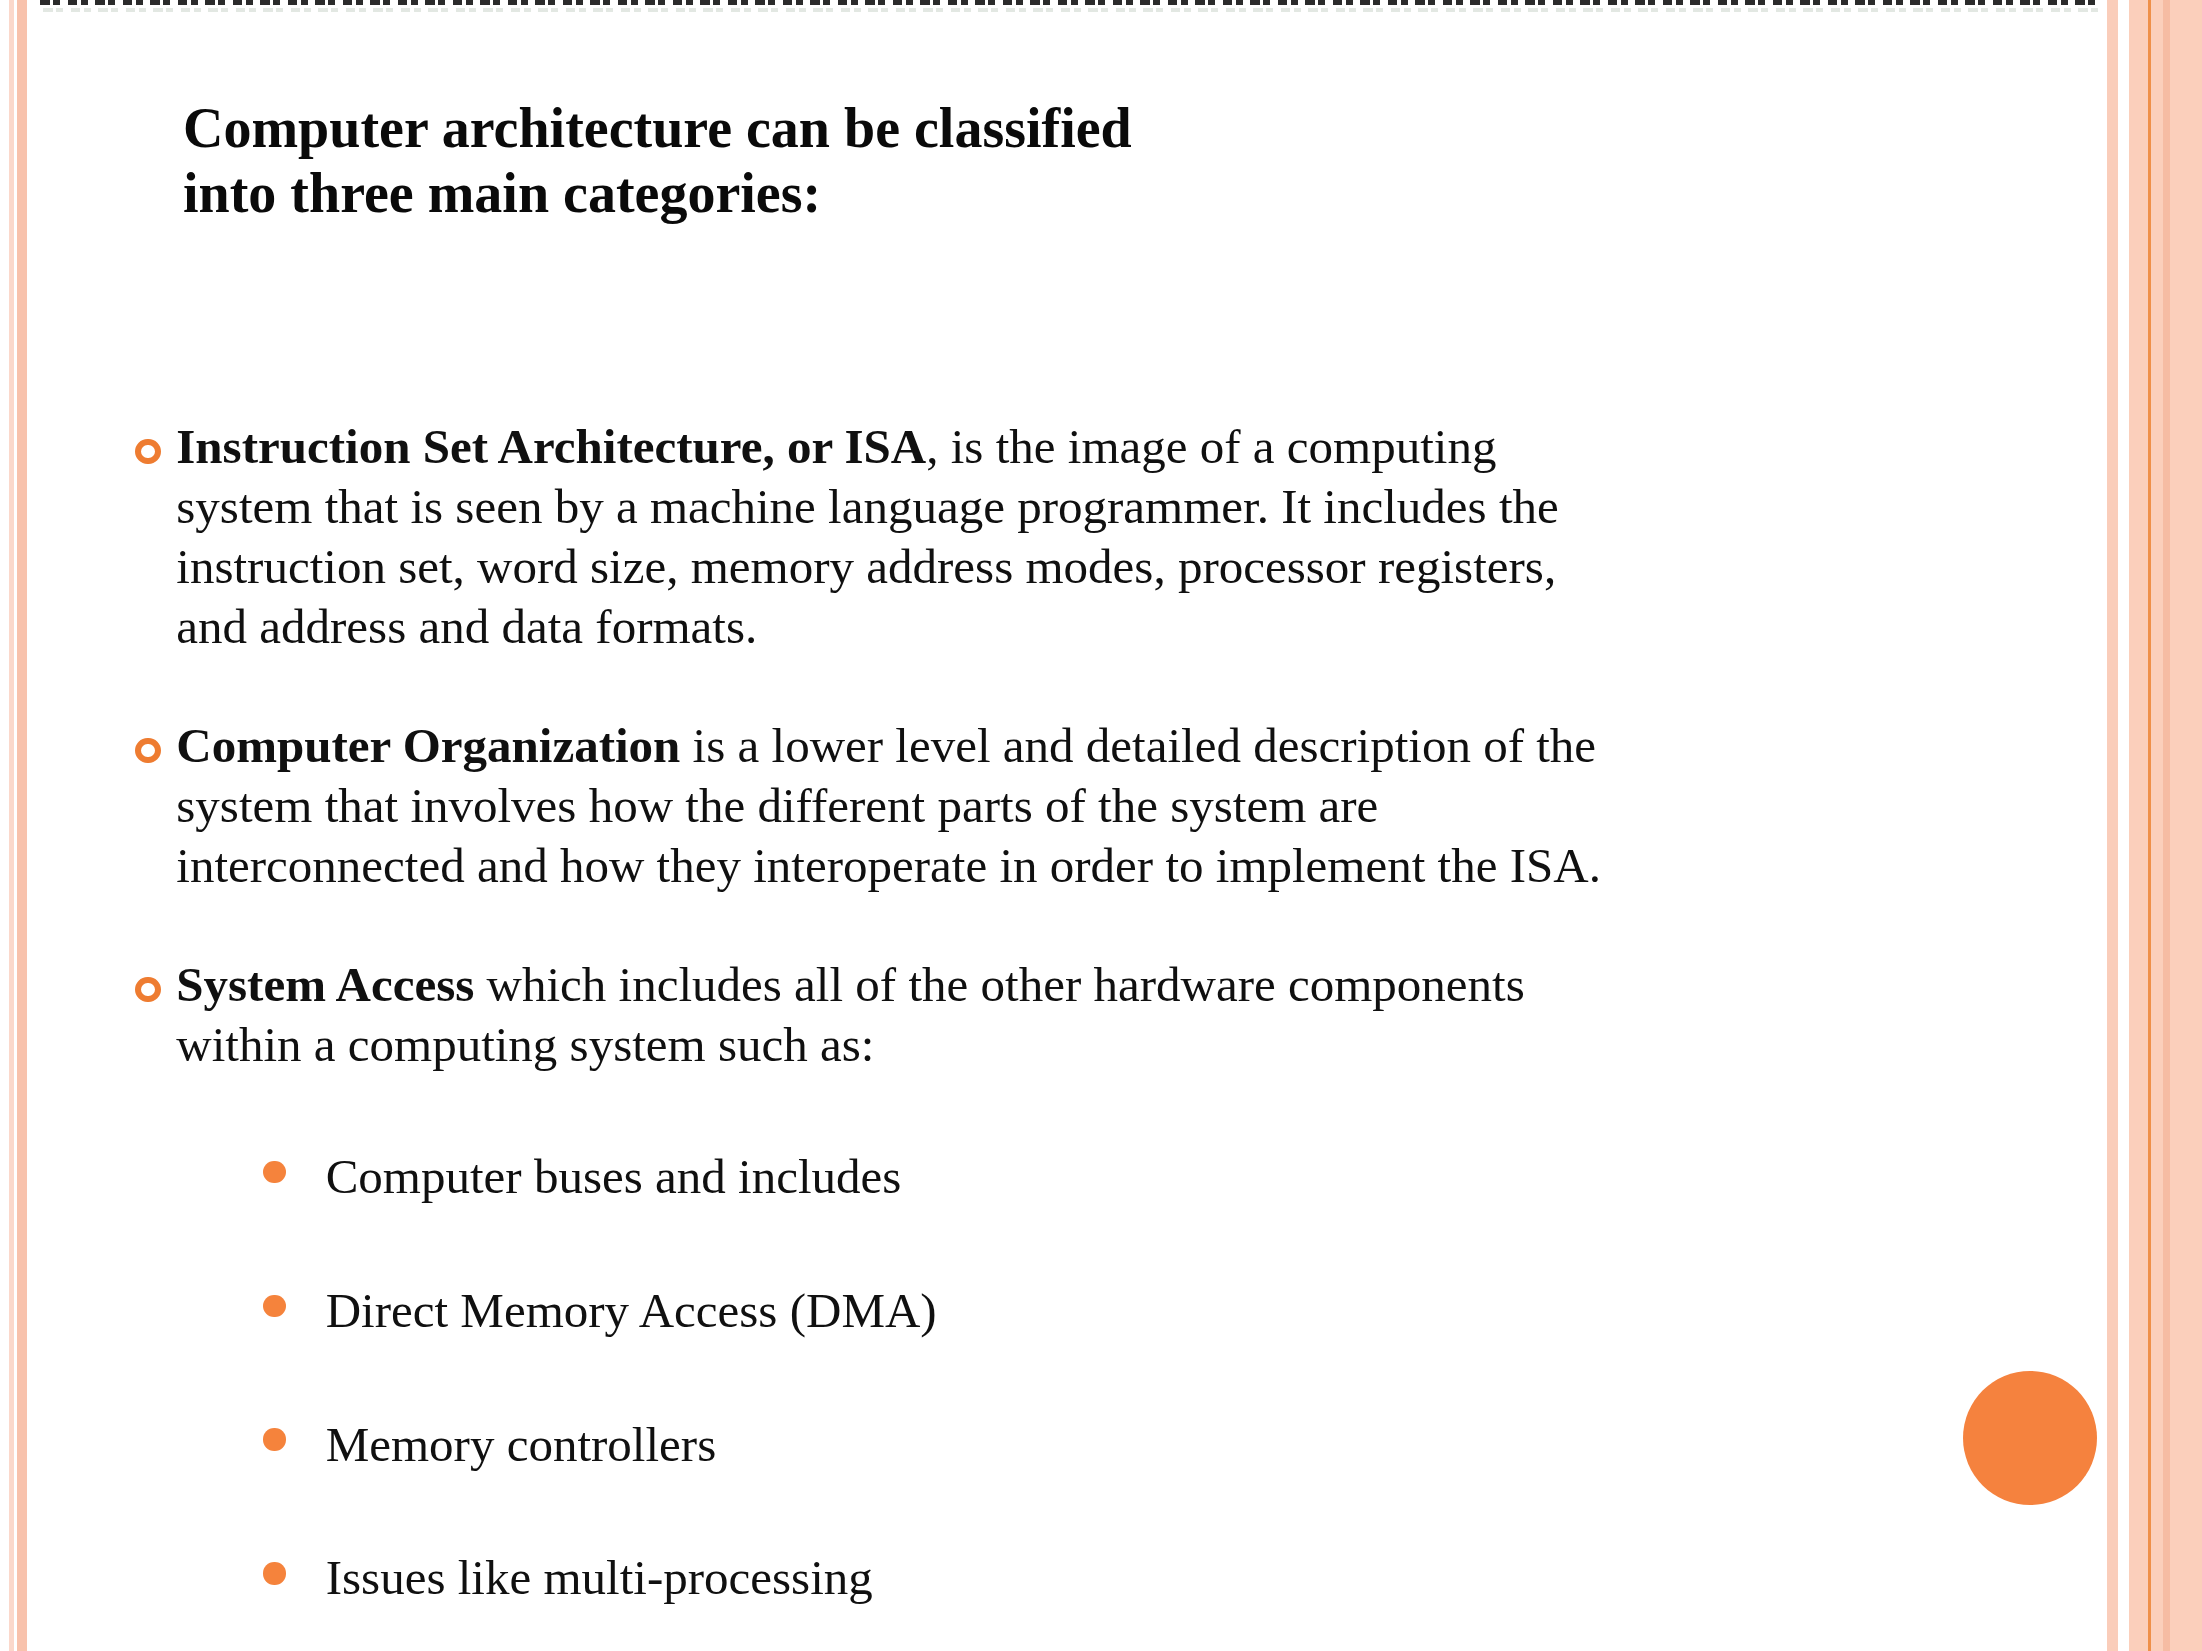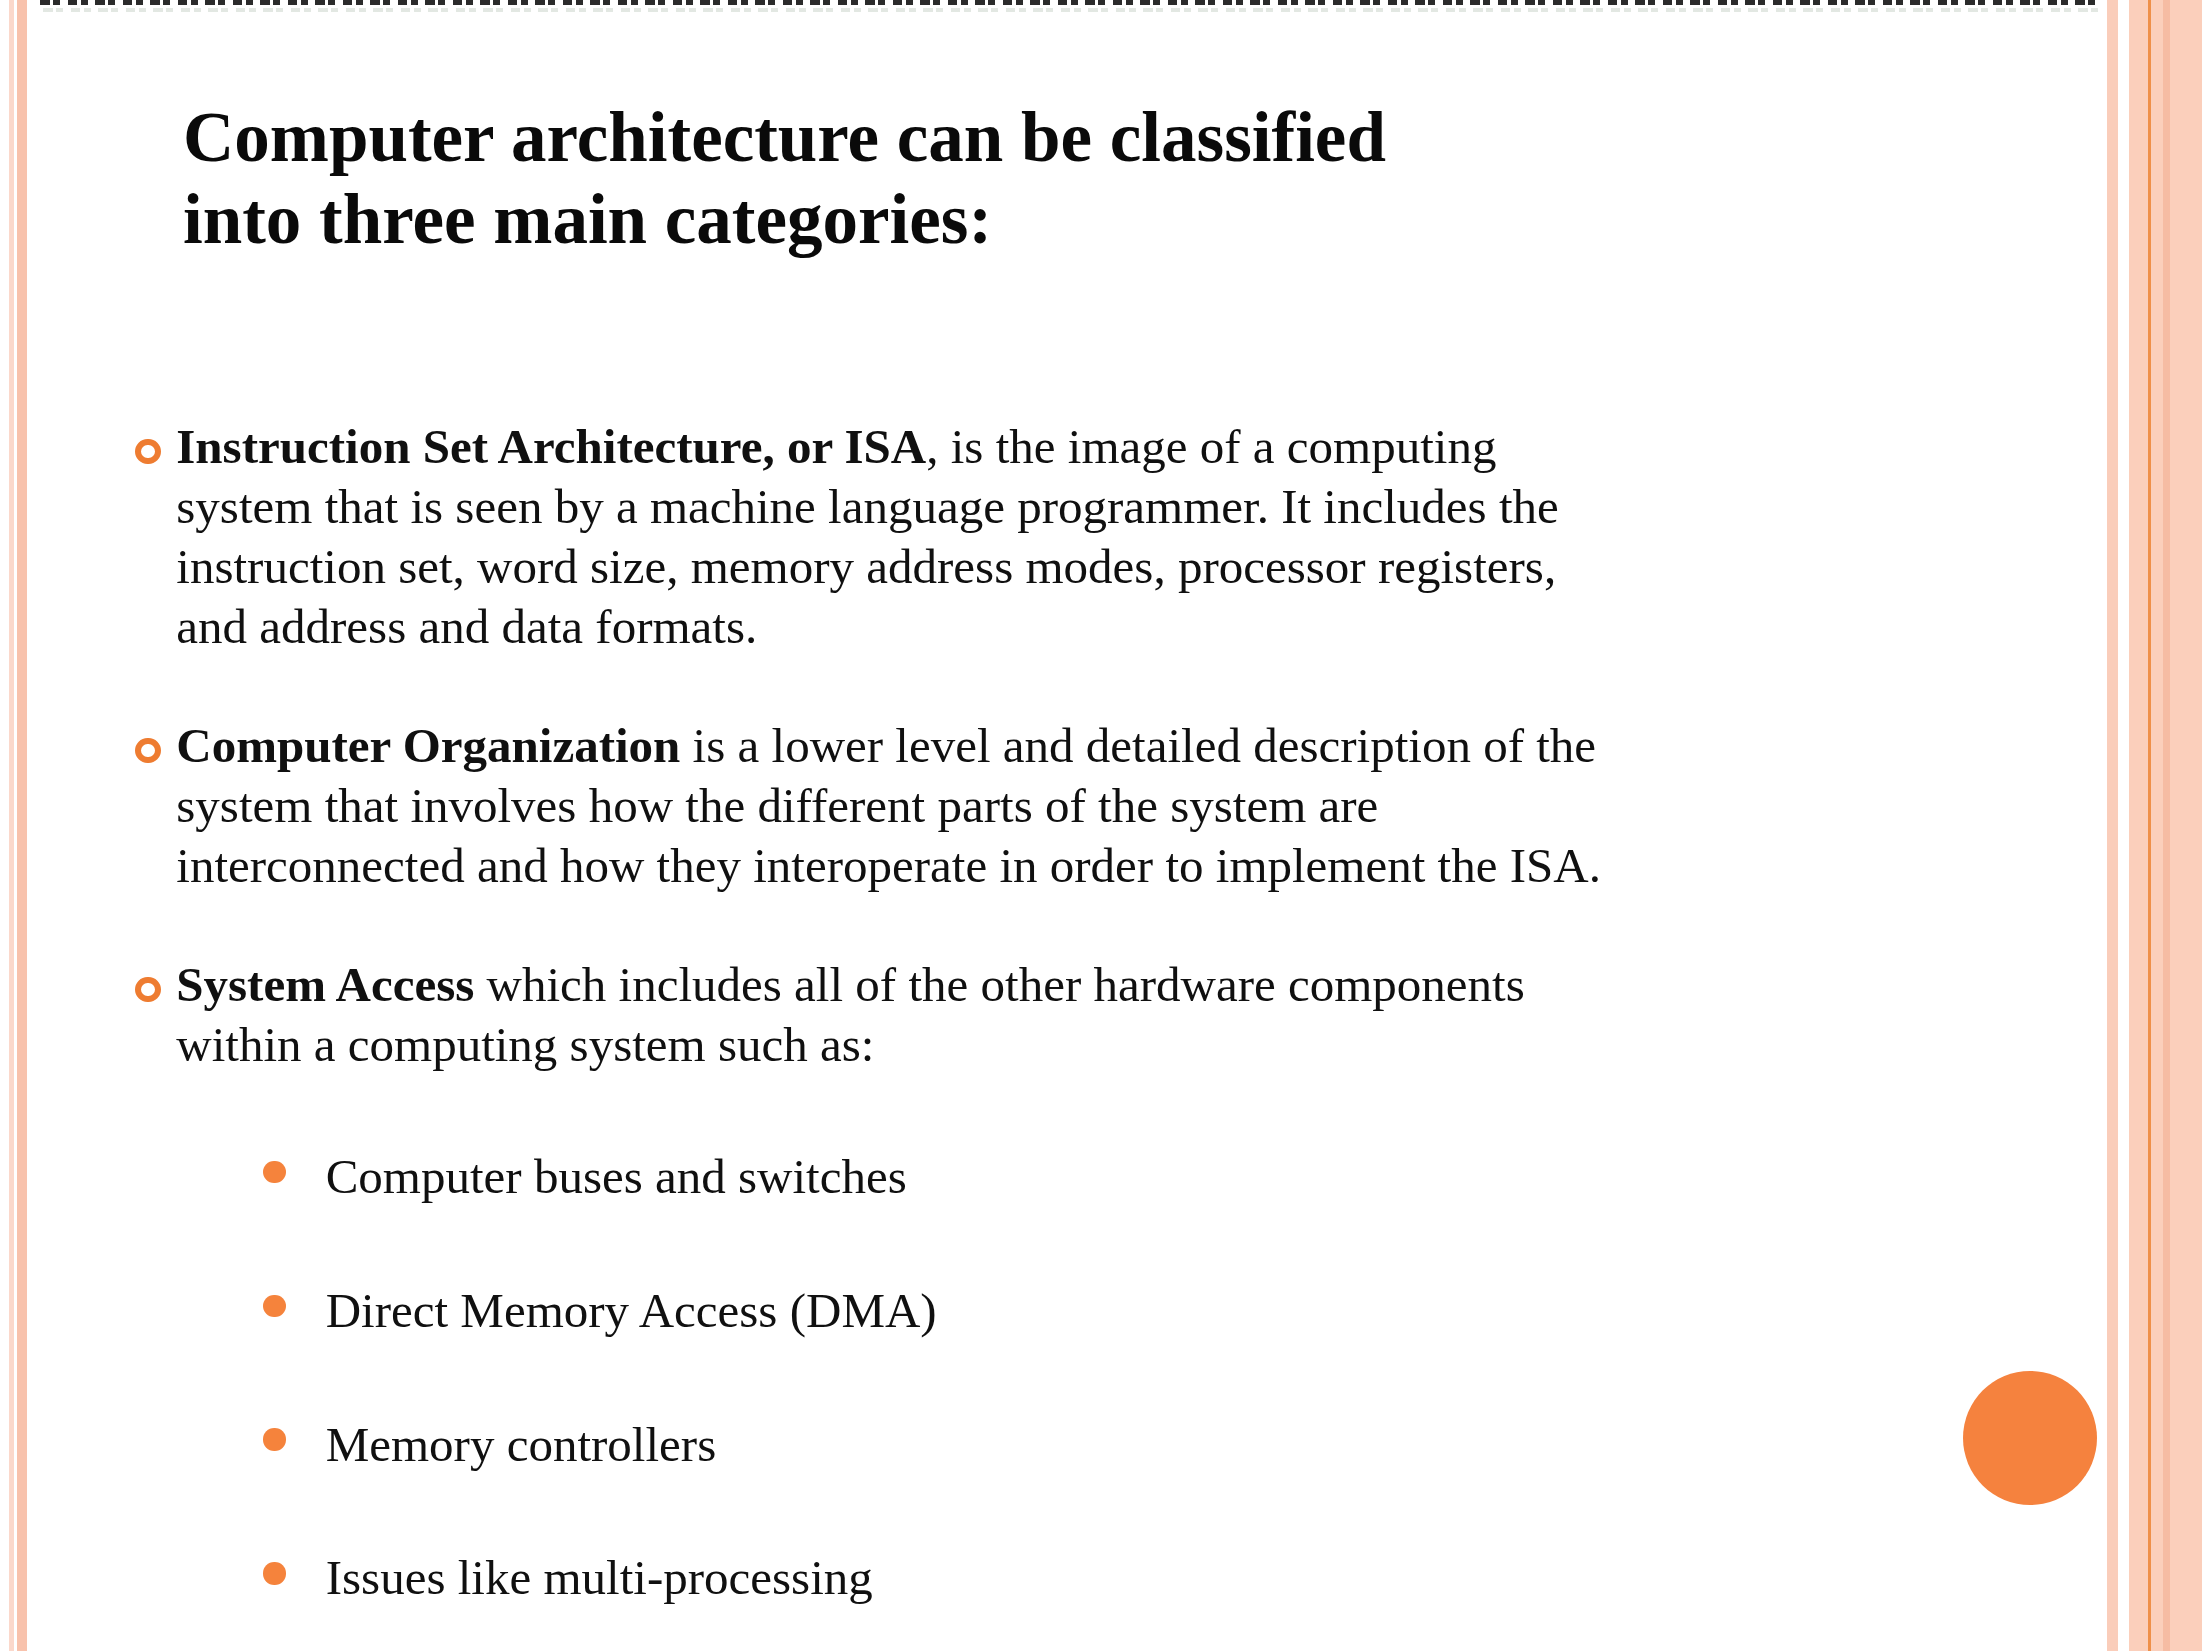--- a/index.html
+++ b/index.html
@@ -34,21 +34,21 @@
   
   .border-right{position:absolute;right:0;top:0;bottom:0;width:96px;}
   .br-s1{position:absolute;left:0;width:11.2px;top:0;bottom:0;background:#facdba;}
   .br-field{position:absolute;left:22.4px;right:0;top:0;bottom:0;background:#fbcfbb;}
   .br-line{position:absolute;left:19px;width:2.6px;top:0;bottom:0;background:#ef9049;}
   .br-band{position:absolute;left:34px;width:6.9px;top:0;bottom:0;background:#f6bca3;}
 
   
   .title{
     position:absolute;left:183px;top:96px;width:1824px;margin:0;
-    font-size:71px;line-height:1.16;font-weight:bold;
+    font-size:56px;line-height:1.16;font-weight:bold;
     white-space:pre-line;color:#0a0a0a;
   }
 
   
   .content{
     position:absolute;left:135px;top:397px;width:1704px;
     font-size:49px;line-height:60px;color:#101010;
   }
   .row{display:flex;align-items:flex-start;margin-top:20px;}
   .row + .row{margin-top:59px;}
@@ -113,21 +113,21 @@
 interconnected and how they interoperate in order to implement the ISA.</span></div>
     </div>
 
     <div class="row">
       <span class="ring"></span>
       <div class="txt"><span class="lead">System Access</span><span class="rest"> which includes all of the other hardware components
 within a computing system such as:</span>
         <div class="sub">
           <div class="sub-row">
             <span class="dot"></span>
-            <span>Computer buses and switches</span>
+            <span>Computer buses and includes</span>
           </div>
           <div class="sub-row">
             <span class="dot"></span>
             <span>Direct Memory Access (DMA)</span>
           </div>
           <div class="sub-row">
             <span class="dot"></span>
             <span>Memory controllers</span>
           </div>
           <div class="sub-row">

